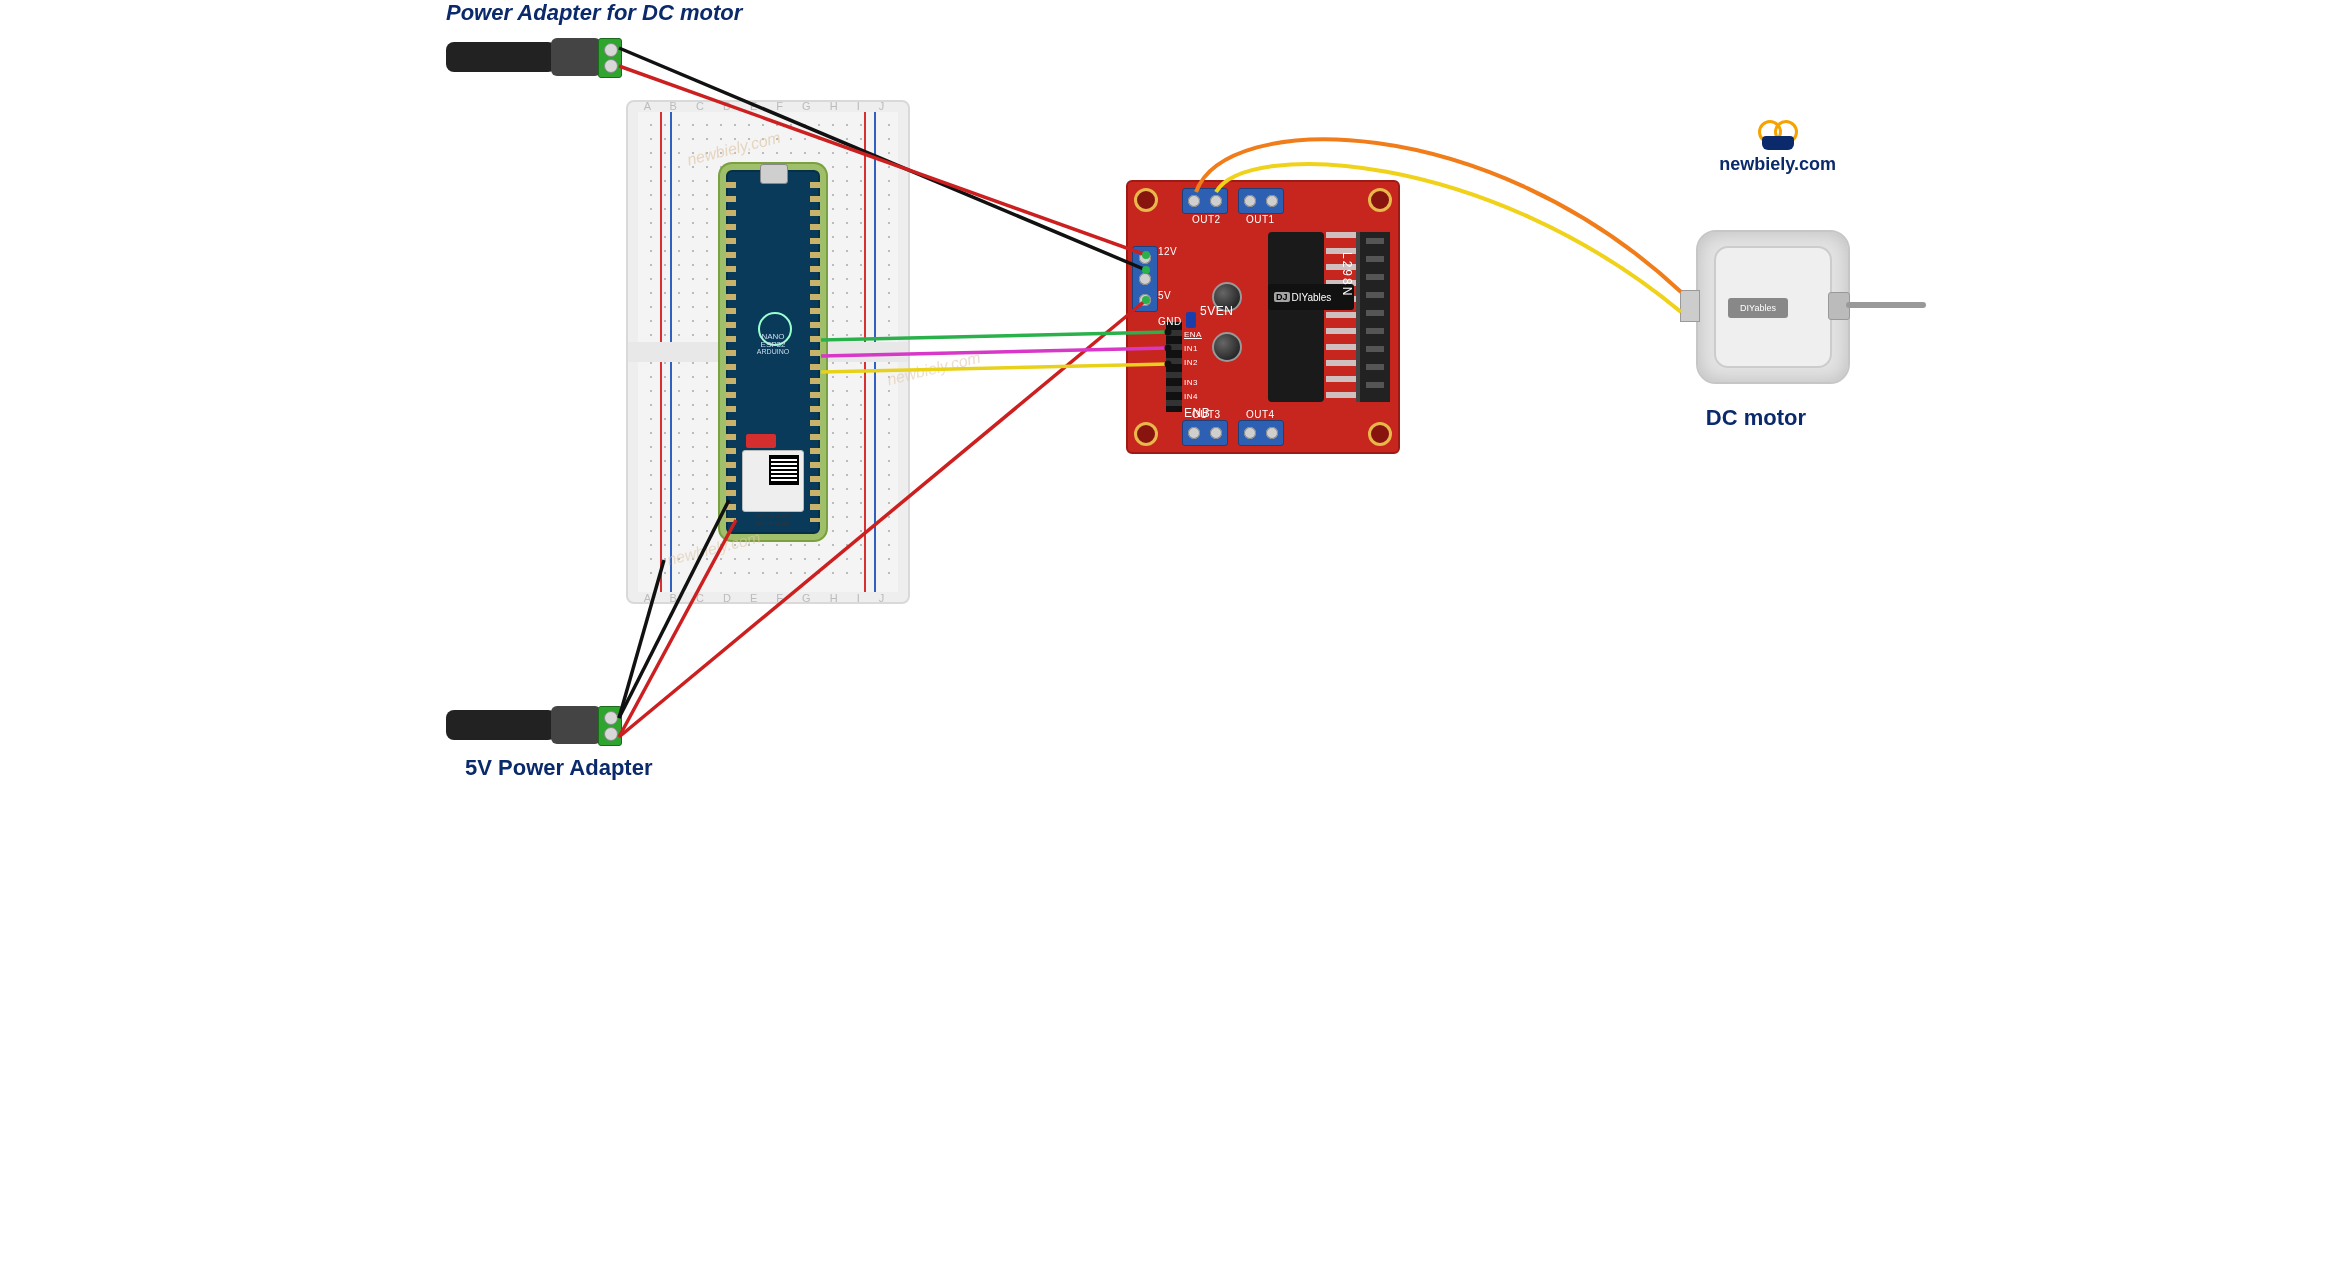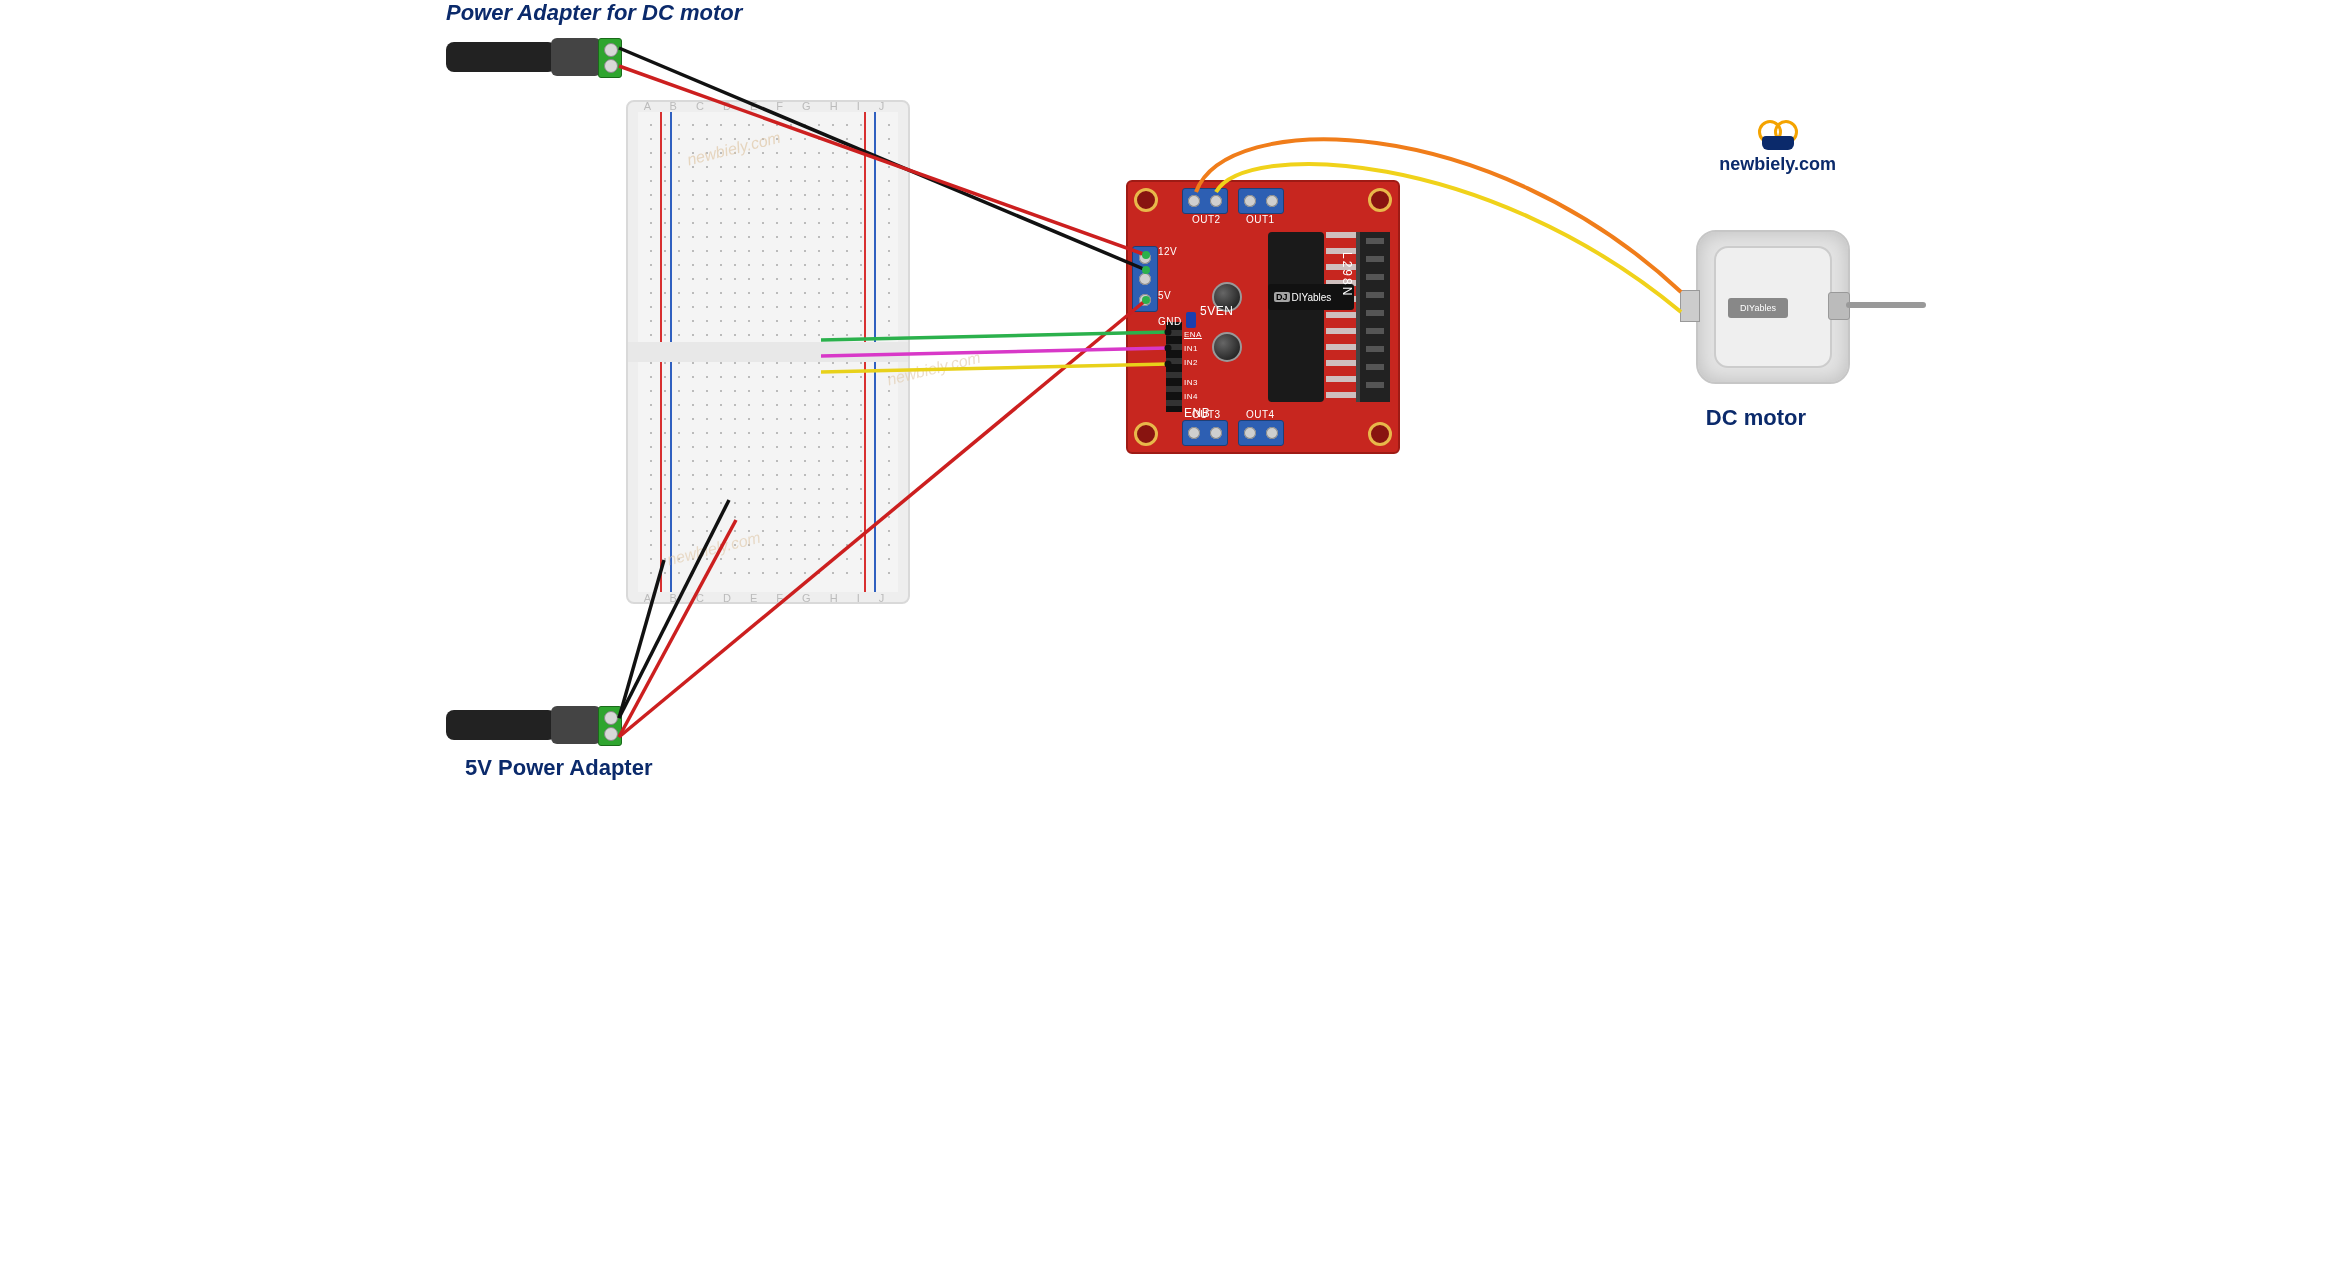--- a/index.html
+++ b/index.html
@@ -107,20 +107,33 @@
     <div class="bb-dots"></div>
     <div class="railL red"></div>
       <div class="railL blue"></div>
     <div class="railR red"></div>
       <div class="railR blue"></div>
     <div class="midgap"></div>
     <div style="position:absolute;top:-2px;left:0;right:0;text-align:center;font-size:11px;color:#bbb;letter-spacing:8px;">A B C D E   F G H I J</div>
     <div style="position:absolute;bottom:-2px;left:0;right:0;text-align:center;font-size:11px;color:#bbb;letter-spacing:8px;">A B C D E   F G H I J</div>
   </div>
 
+  <div class="arduino">
+    <div class="usb"></div>
+    <div class="pinrowL"></div>
+      <div class="pinrowR"></div>
+    <div class="logo"></div>
+    <div class="ublox"></div>
+    <div class="chip"></div>
+    <div class="tinytxt" style="top:176px;">ARDUINO</div>
+    <div class="tinytxt" style="top:160px;font-size:8px;">NANO</div>
+    <div class="tinytxt" style="top:168px;font-size:8px;">ESP32</div>
+    <div class="tinytxt" style="bottom:6px;font-size:6px;color:#333;">NORA-W106</div>
+    <div class="tinytxt" style="bottom:14px;font-size:6px;color:#333;">008-00 22/15</div>
+  </div>
 
   <div class="l298n">
     <div class="hole h1"></div>
       <div class="hole h2"></div>
       <div class="hole h3"></div>
       <div class="hole h4"></div>
     <div class="screw sc-top1">
         <div class="s"></div>
         <div class="s"></div>
       </div>

